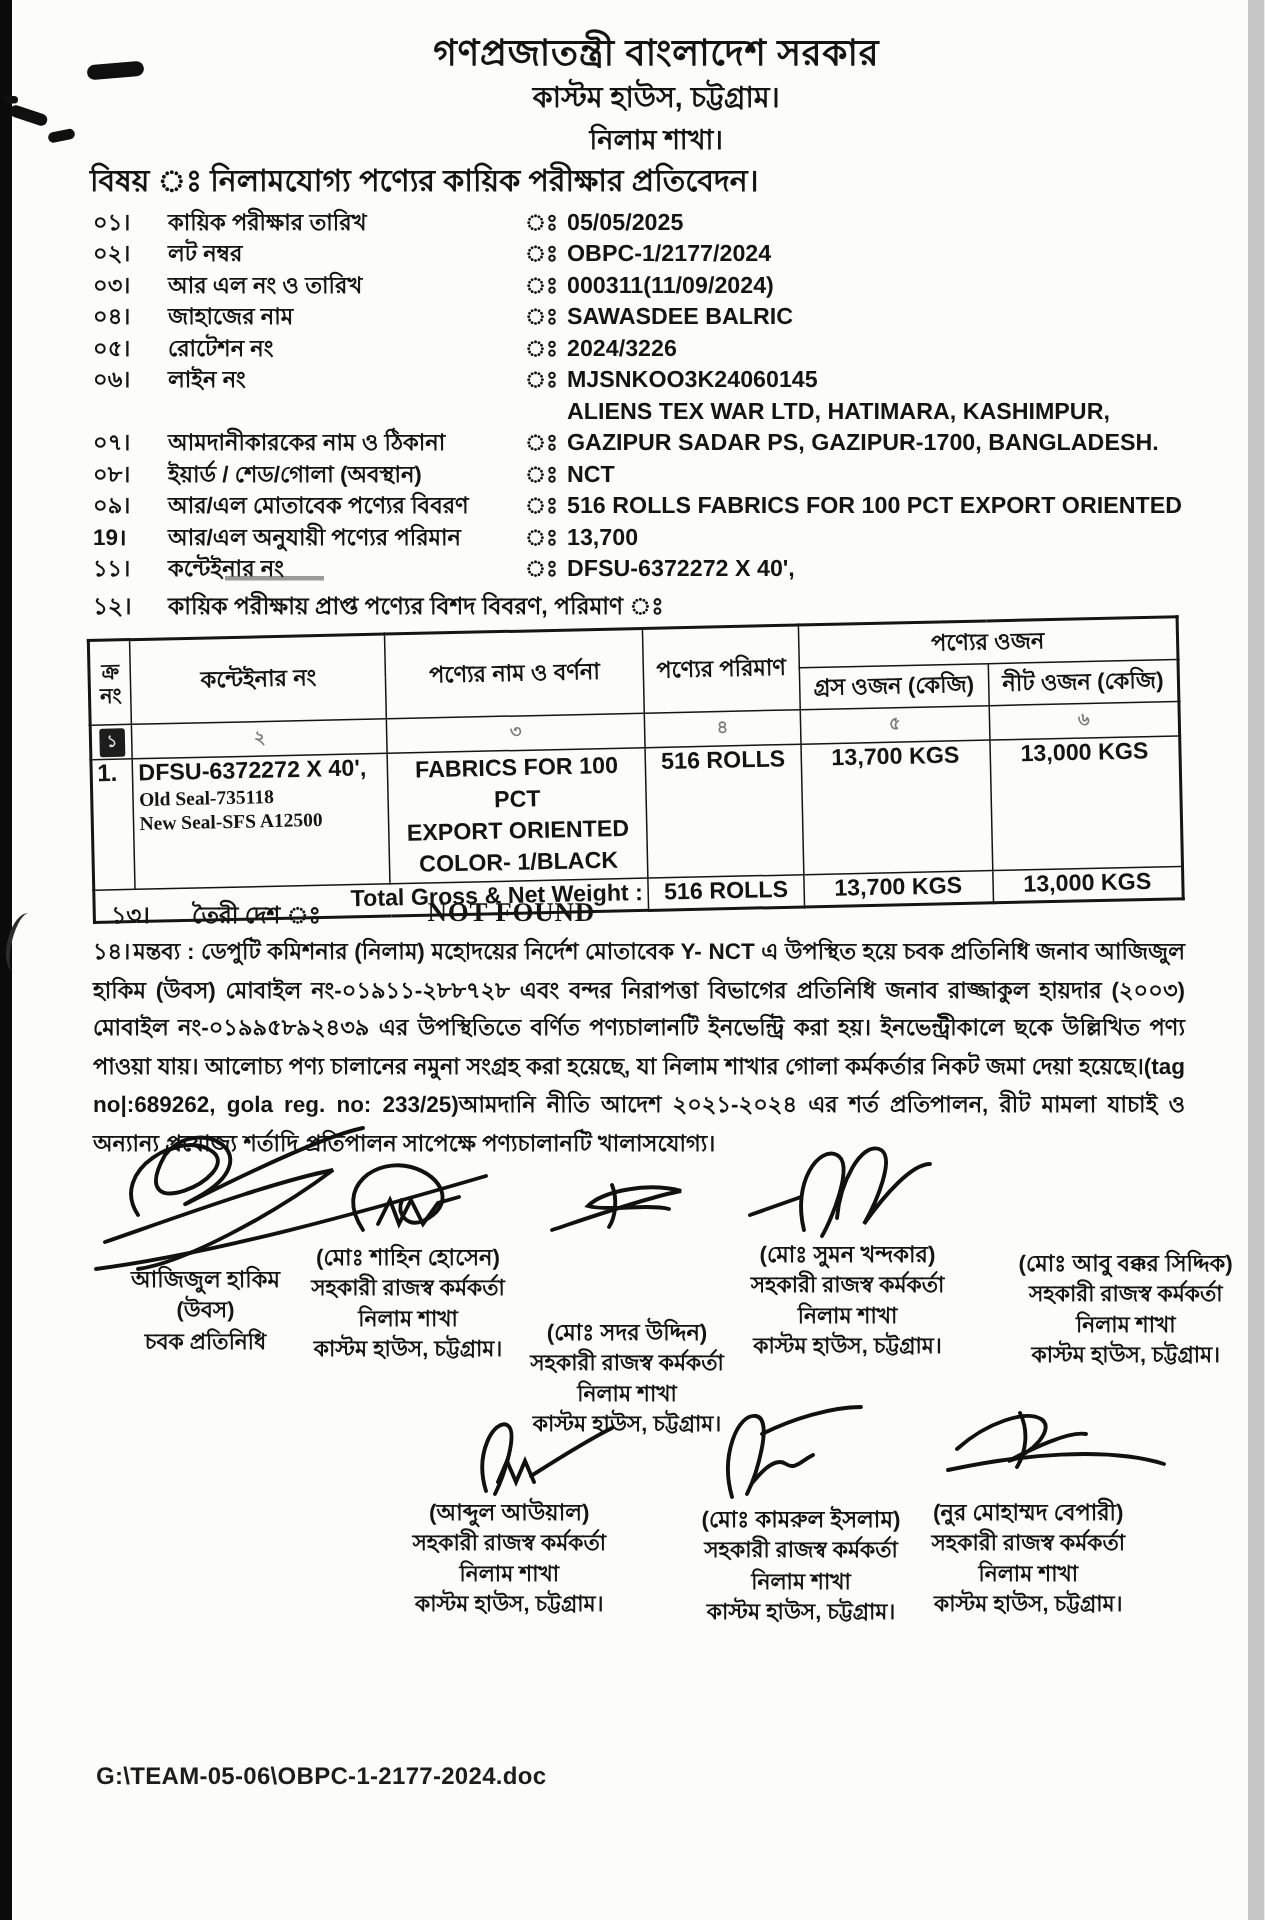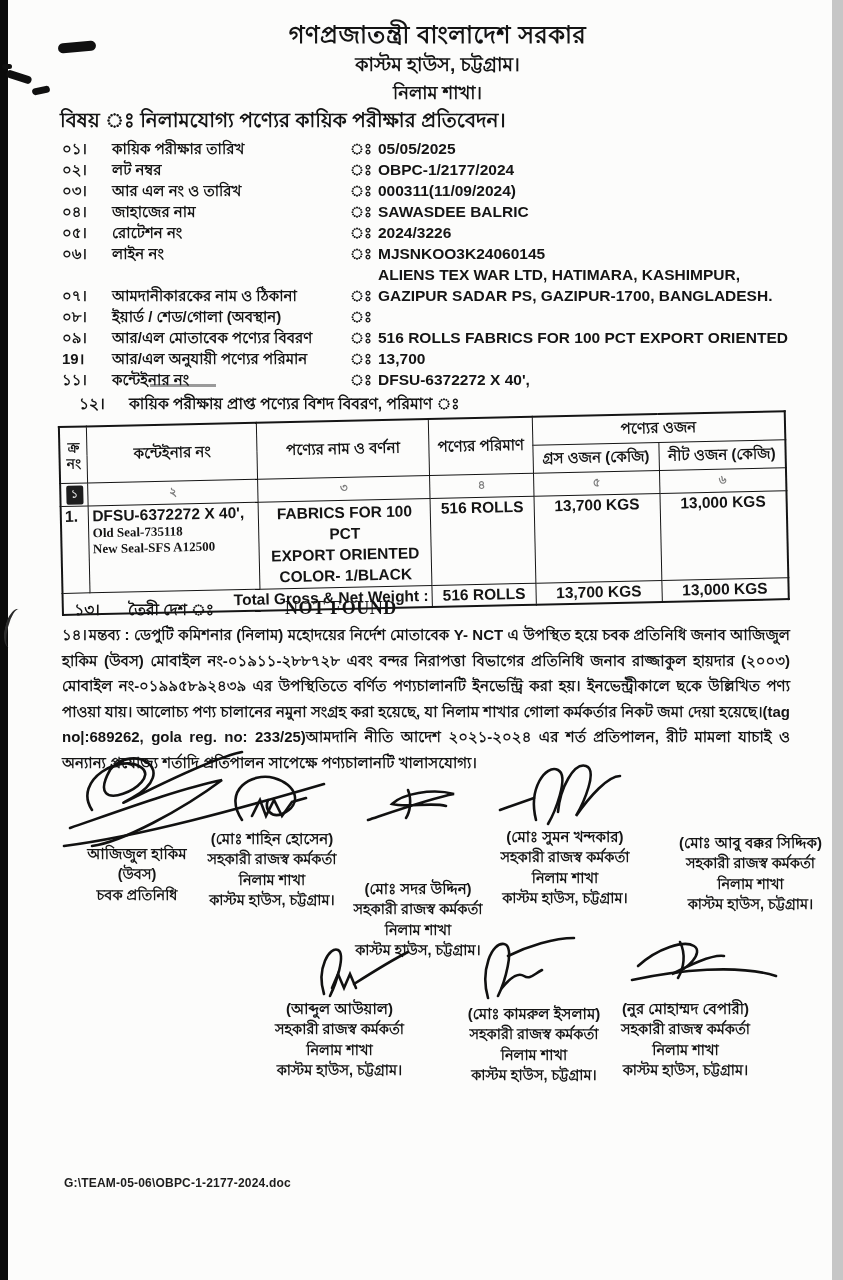--- a/index.html
+++ b/index.html
@@ -20,21 +20,21 @@
 
   .fields{position:absolute;left:62px;top:138px;width:726px;font-size:15px;font-weight:bold;}
   .frow{display:flex;line-height:21px;align-items:flex-end;}
   .fno{width:50px;flex:none;}
   .flabel{width:232px;flex:none;}
   .fcolon{width:34px;flex:none;text-align:center;}
   .fvalue{flex:1;font-size:15.5px;}
 
   .sec12{position:absolute;left:62px;top:392px;width:728px;}
   .sec12-title{display:flex;font-size:15.5px;font-weight:bold;}
-  .sec12-title .fno{width:50px;margin-left:17px;}
+  .sec12-title .fno{width:50px;}
   table.goods{border-collapse:collapse;width:728px;margin-top:8px;transform:rotate(-1.25deg);
       transform-origin:left bottom;font-size:15px;}
   table.goods td,table.goods th{border:1.6px solid #151515;padding:1px 3px;}
   table.goods{border:2px solid #151515;}
   th{font-weight:bold;}
   .th-serial{font-size:14px;line-height:16px;}
   .numrow td{height:15px;font-size:12px;color:#7d7d7d;text-align:center;font-weight:bold;padding:0 3px;}
   .numblob{display:inline-block;background:#1d1d1d;color:#ddd;border-radius:2px;padding:0 5px;font-size:11px;}
   .cell-top{vertical-align:top;}
   .sl{font-size:16px;font-weight:bold;vertical-align:top;text-align:left;padding-left:5px;}
@@ -52,21 +52,21 @@
 
   .sec14{position:absolute;left:62px;top:622px;width:728px;font-size:15px;font-weight:bold;
          line-height:25.5px;text-align:justify;}
   .sec14 .inno{margin-right:2px;}
 
   .sig-name{font-size:15px;font-weight:bold;line-height:21px;text-align:center;}
   .sig-block{position:absolute;text-align:center;font-size:14.5px;font-weight:bold;line-height:20.5px;}
   svg.scrawl{position:absolute;overflow:visible;}
   svg.scrawl path{fill:none;stroke:#111;stroke-width:2.6;stroke-linecap:round;}
 
-  .footer{position:absolute;left:64px;top:1176px;font-size:12px;font-weight:bold;color:#1c1c1c;letter-spacing:.2px;}
+  .footer{position:absolute;left:64px;top:1176px;font-size:16px;font-weight:bold;color:#1c1c1c;letter-spacing:.2px;}
 </style>
 </head>
 <body>
 
 <div class="page">
   <div class="edge-left"></div>
   <div class="edge-right"></div>
   <div class="blob" style="left:58px;top:42px;width:38px;height:10px;transform:rotate(-5deg);"></div>
   <div class="blob" style="left:6px;top:73px;width:26px;height:8px;transform:rotate(18deg);"></div>
   <div class="blob" style="left:32px;top:87px;width:18px;height:7px;transform:rotate(-12deg);"></div>
@@ -119,20 +119,21 @@
     <div class="frow">
       <span class="fno">০৭।</span>
       <span class="flabel">আমদানীকারকের নাম ও ঠিকানা</span>
       <span class="fcolon">ঃ</span>
       <span class="fvalue">ALIENS TEX WAR LTD, HATIMARA, KASHIMPUR, GAZIPUR SADAR PS, GAZIPUR-1700, BANGLADESH.</span>
     </div>
     <div class="frow">
       <span class="fno">০৮।</span>
       <span class="flabel">ইয়ার্ড / শেড/গোলা (অবস্থান)</span>
       <span class="fcolon">ঃ</span>
+      <span class="fvalue">NCT</span>
     </div>
     <div class="frow">
       <span class="fno">০৯।</span>
       <span class="flabel">আর/এল মোতাবেক পণ্যের বিবরণ</span>
       <span class="fcolon">ঃ</span>
       <span class="fvalue">516 ROLLS FABRICS FOR 100 PCT EXPORT ORIENTED</span>
     </div>
     <div class="frow">
       <span class="fno">19।</span>
       <span class="flabel">আর/এল অনুযায়ী পণ্যের পরিমান</span>

